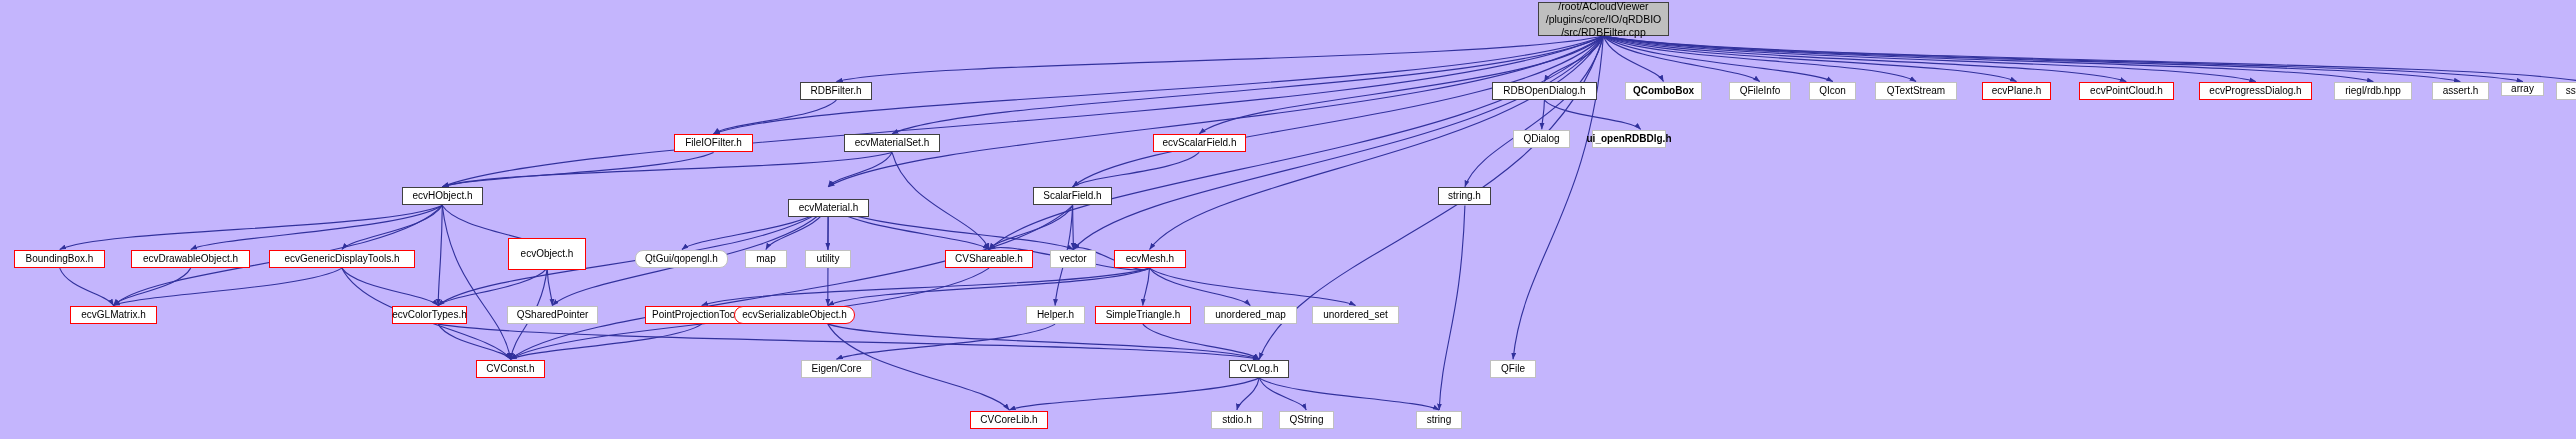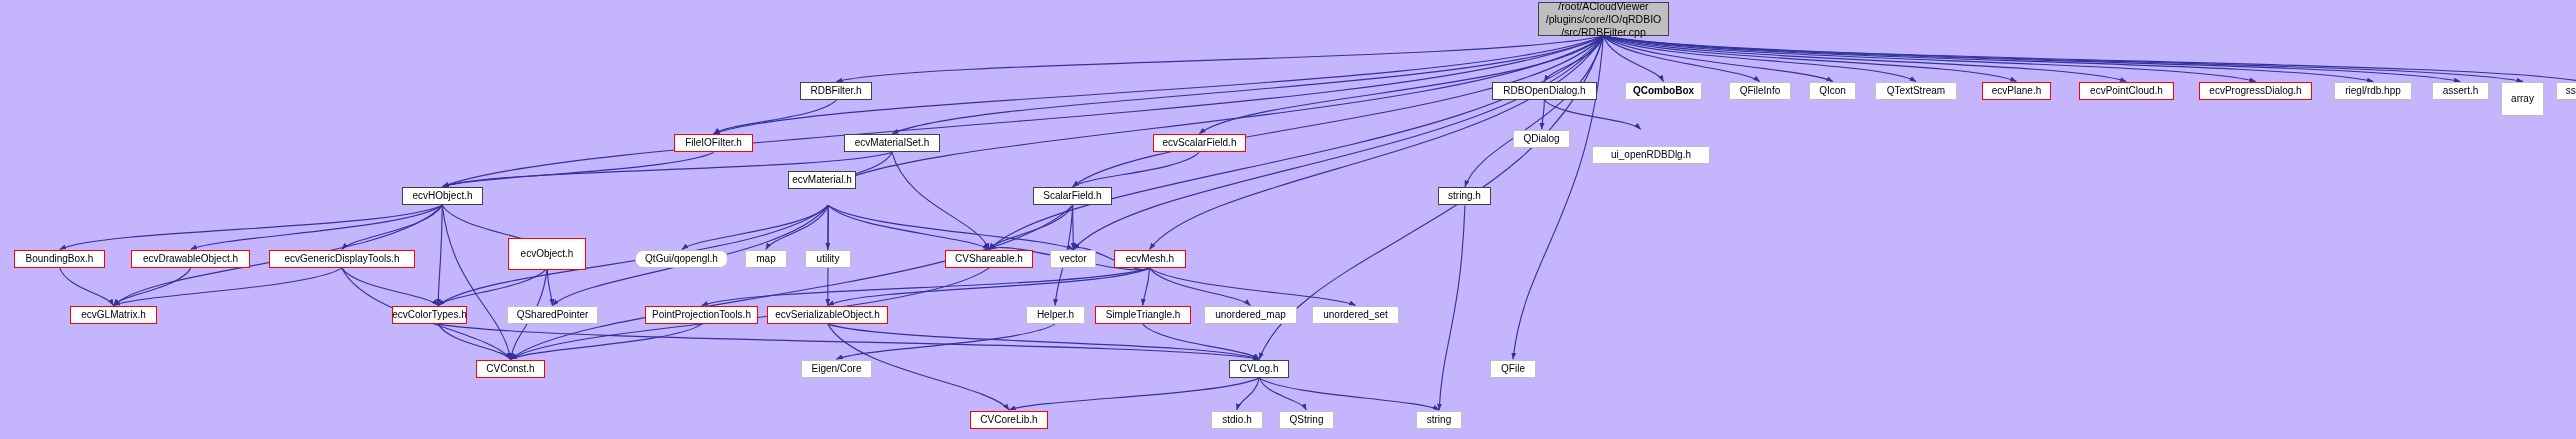--- a/index.html
+++ b/index.html
@@ -155,46 +155,46 @@
       <div class="node dark" style="left: 1492px; top: 82px; width: 105px; height: 18px;">RDBOpenDialog.h</div>
       <div class="node gray" style="left: 1625px; top: 82px; width: 77px; height: 18px; font-weight: bold;">QComboBox</div>
       <div class="node gray" style="left: 1729px; top: 82px; width: 62px; height: 18px;">QFileInfo</div>
       <div class="node gray" style="left: 1809px; top: 82px; width: 47px; height: 18px;">QIcon</div>
       <div class="node gray" style="left: 1875px; top: 82px; width: 82px; height: 18px;">QTextStream</div>
       <div class="node red" style="left: 1982px; top: 82px; width: 69px; height: 18px;">ecvPlane.h</div>
       <div class="node red" style="left: 2079px; top: 82px; width: 95px; height: 18px;">ecvPointCloud.h</div>
       <div class="node red" style="left: 2199px; top: 82px; width: 113px; height: 18px;">ecvProgressDialog.h</div>
       <div class="node gray" style="left: 2334px; top: 82px; width: 78px; height: 18px;">riegl/rdb.hpp</div>
       <div class="node gray" style="left: 2432px; top: 82px; width: 57px; height: 18px;">assert.h</div>
-      <div class="node gray" style="left: 2501px; top: 82px; width: 43px; height: 34px;">array</div>
+      <div class="node gray" style="left: 2501px; top: 82px; width: 43px; height: 14px;">array</div>
       <div class="node gray" style="left: 2556px; top: 82px; width: 55px; height: 18px;">sstream</div>
       <div class="node gray" style="left: 1513px; top: 130px; width: 57px; height: 18px;">QDialog</div>
-      <div class="node gray" style="left: 1592px; top: 146px; width: 118px; height: 18px;">ui_openRDBDlg.h</div>
+      <div class="node gray" style="left: 1592px; top: 130px; width: 74px; height: 18px; font-weight: bold;">ui_openRDBDlg.h</div>
       <div class="node red" style="left: 674px; top: 134px; width: 79px; height: 18px;">FileIOFilter.h</div>
       <div class="node dark" style="left: 844px; top: 134px; width: 96px; height: 18px;">ecvMaterialSet.h</div>
       <div class="node red" style="left: 1153px; top: 134px; width: 93px; height: 18px;">ecvScalarField.h</div>
       <div class="node dark" style="left: 402px; top: 187px; width: 81px; height: 18px;">ecvHObject.h</div>
-      <div class="node dark" style="left: 788px; top: 171px; width: 68px; height: 18px; text-align: right;">ecvMaterial.h</div>
+      <div class="node dark" style="left: 788px; top: 199px; width: 81px; height: 18px; text-align: right;">ecvMaterial.h</div>
       <div class="node dark" style="left: 1033px; top: 187px; width: 79px; height: 18px;">ScalarField.h</div>
       <div class="node dark" style="left: 1438px; top: 187px; width: 53px; height: 18px;">string.h</div>
       <div class="node red" style="left: 14px; top: 250px; width: 91px; height: 18px;">BoundingBox.h</div>
       <div class="node red" style="left: 131px; top: 250px; width: 119px; height: 18px;">ecvDrawableObject.h</div>
       <div class="node red" style="left: 269px; top: 250px; width: 146px; height: 18px;">ecvGenericDisplayTools.h</div>
       <div class="node red" style="left: 508px; top: 238px; width: 78px; height: 32px;">ecvObject.h</div>
       <div class="node gray" style="left: 635px; top: 250px; width: 93px; height: 18px; border-radius: 8px;">QtGui/qopengl.h</div>
       <div class="node gray" style="left: 745px; top: 250px; width: 42px; height: 18px;">map</div>
       <div class="node gray" style="left: 805px; top: 250px; width: 46px; height: 18px;">utility</div>
       <div class="node red" style="left: 945px; top: 250px; width: 88px; height: 18px;">CVShareable.h</div>
       <div class="node gray" style="left: 1050px; top: 250px; width: 46px; height: 18px;">vector</div>
       <div class="node red" style="left: 1114px; top: 250px; width: 72px; height: 18px;">ecvMesh.h</div>
       <div class="node red" style="left: 70px; top: 306px; width: 87px; height: 18px;">ecvGLMatrix.h</div>
       <div class="node red" style="left: 392px; top: 306px; width: 75px; height: 18px;">ecvColorTypes.h</div>
       <div class="node gray" style="left: 507px; top: 306px; width: 91px; height: 18px;">QSharedPointer</div>
       <div class="node red" style="left: 645px; top: 306px; width: 113px; height: 18px;">PointProjectionTools.h</div>
-      <div class="node red" style="left: 767px; top: 306px; width: 121px; height: 18px;">ecvSerializableObject.h</div>
+      <div class="node red" style="left: 734px; top: 306px; width: 121px; height: 18px; border-radius: 9px;">ecvSerializableObject.h</div>
       <div class="node gray" style="left: 1026px; top: 306px; width: 59px; height: 18px;">Helper.h</div>
       <div class="node red" style="left: 1095px; top: 306px; width: 96px; height: 18px;">SimpleTriangle.h</div>
       <div class="node gray" style="left: 1204px; top: 306px; width: 93px; height: 18px;">unordered_map</div>
       <div class="node gray" style="left: 1312px; top: 306px; width: 87px; height: 18px;">unordered_set</div>
       <div class="node red" style="left: 476px; top: 360px; width: 69px; height: 18px;">CVConst.h</div>
       <div class="node gray" style="left: 801px; top: 360px; width: 71px; height: 18px;">Eigen/Core</div>
       <div class="node dark" style="left: 1229px; top: 360px; width: 60px; height: 18px;">CVLog.h</div>
       <div class="node gray" style="left: 1490px; top: 360px; width: 46px; height: 18px;">QFile</div>
       <div class="node red" style="left: 970px; top: 411px; width: 78px; height: 18px;">CVCoreLib.h</div>
       <div class="node gray" style="left: 1211px; top: 411px; width: 52px; height: 18px;">stdio.h</div>

